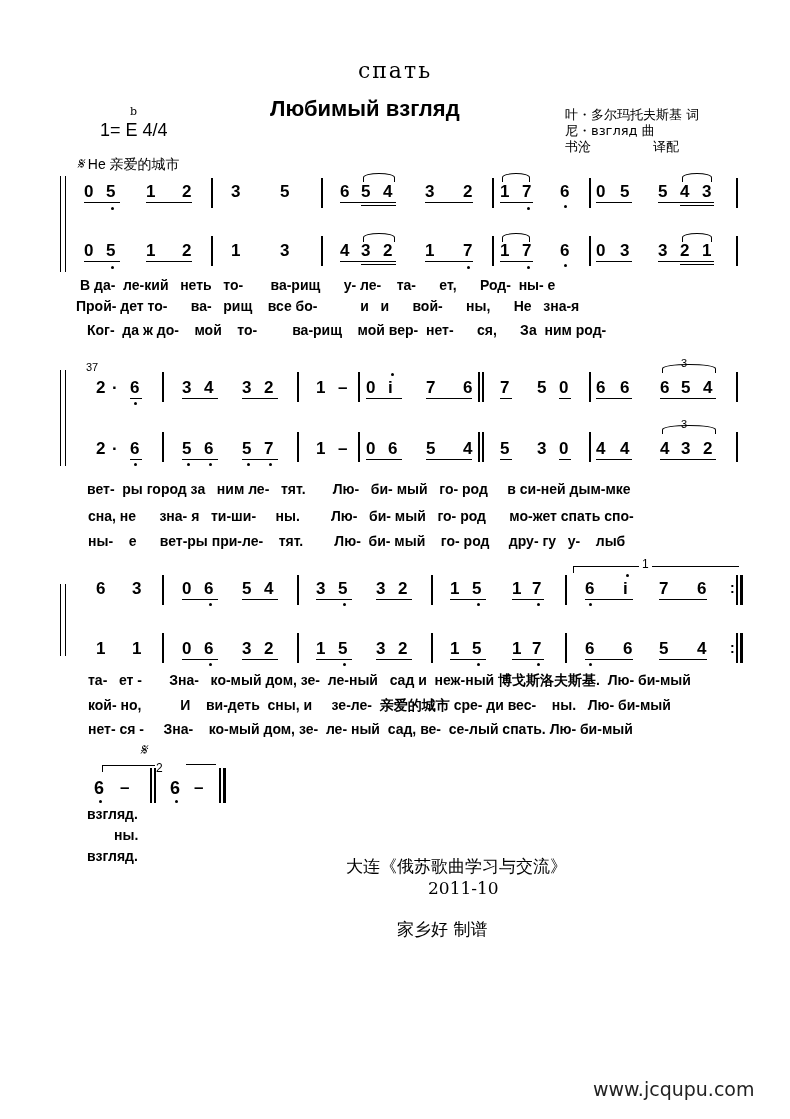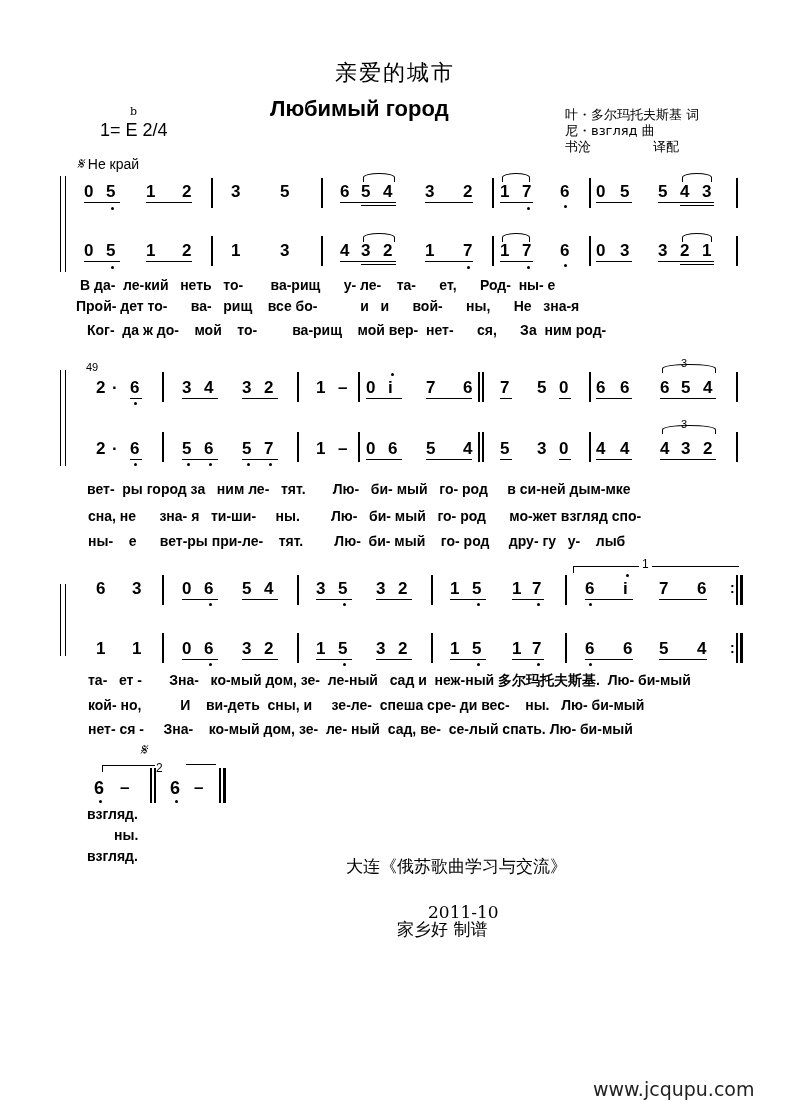--- a/index.html
+++ b/index.html
@@ -20,32 +20,32 @@
   .lyr { position:absolute; font-weight:bold; font-size:14px; white-space:pre; }
   .tie { position:absolute; border:1.2px solid #000; border-bottom:none; border-radius:50% 50% 0 0; height:8px; }
   .footer-cn { font-family:"DejaVu Serif", serif; font-size:17px; white-space:pre; }
   .url { left:593px; top:1078px; font-size:19px; font-family:"DejaVu Sans", sans-serif; color:#222; }
   .volta { position:absolute; border-top:1.2px solid #000; border-left:1.2px solid #000; height:6px; }
   .small { position:absolute; font-size:11px; }
 </style>
 </head>
 <body>
 
-<div class="abs title-cn">亲爱的城市</div>
-<div class="abs title-ru">Любимый город</div>
+<div class="abs title-cn">спать</div>
+<div class="abs title-ru">Любимый взгляд</div>
 <div class="abs flat">b</div>
 <div class="abs key">
   <span>1=</span>
   <span>E</span>
-  <span>2/4</span>
+  <span>4/4</span>
 </div>
 <div class="abs credits"><div>叶・多尔玛托夫斯基 词</div><div>尼・взгляд 曲</div><div>书沧               译配</div></div>
 <div class="abs tempo">
   <span class="segno">𝄋</span>
-  <span>Не край</span>
+  <span>Не 亲爱的城市</span>
 </div>
 
 <div>
   <div class="bracket" style="left:60px; top:176px; height:96px;"></div>
 
   <div class="bar" style="left:211px; top:178px; height:30px;"></div>
   <div class="bar" style="left:321px; top:178px; height:30px;"></div>
   <div class="bar" style="left:492px; top:178px; height:30px;"></div>
   <div class="bar" style="left:589px; top:178px; height:30px;"></div>
   <div class="bar" style="left:736px; top:178px; height:30px;"></div>
@@ -129,21 +129,21 @@
     <div class="tie" style="left:502px; top:233px; width:26px;"></div>
     <div class="tie" style="left:682px; top:233px; width:28px;"></div>
   </div>
   <div class="lyr" style="left:80px; top:277px;">В да-  ле-кий   неть   то-       ва-рищ      у- ле-    та-      ет,      Род-  ны- е</div>
   <div class="lyr" style="left:76px; top:298px;">Прой- дет то-      ва-   рищ    все бо-           и   и      вой-      ны,      Не   зна-я</div>
   <div class="lyr" style="left:87px; top:322px;">Ког-  да ж до-    мой    то-         ва-рищ    мой вер-  нет-      ся,      За  ним род-</div>
 </div>
 
 <div>
   <div class="bracket" style="left:60px; top:370px; height:96px;"></div>
-  <div class="small" style="left:86px; top:361px;">49</div>
+  <div class="small" style="left:86px; top:361px;">37</div>
   <div class="bar" style="left:162px; top:372px; height:30px;"></div>
   <div class="bar" style="left:297px; top:372px; height:30px;"></div>
   <div class="bar" style="left:358px; top:372px; height:30px;"></div>
   <div class="bar" style="left:478px; top:372px; height:30px;"></div>
   <div class="bar" style="left:482px; top:372px; height:30px;"></div>
   <div class="bar" style="left:589px; top:372px; height:30px;"></div>
   <div class="bar" style="left:736px; top:372px; height:30px;"></div>
   <div class="bar" style="left:162px; top:432px; height:30px;"></div>
   <div class="bar" style="left:297px; top:432px; height:30px;"></div>
   <div class="bar" style="left:358px; top:432px; height:30px;"></div>
@@ -220,21 +220,21 @@
     <div class="ul" style="left:660px; top:459px; width:56px;"></div>
     <div class="dot" style="left:134px; top:463px;"></div>
     <div class="dot" style="left:187px; top:463px;"></div>
     <div class="dot" style="left:209px; top:463px;"></div>
     <div class="dot" style="left:247px; top:463px;"></div>
     <div class="dot" style="left:269px; top:463px;"></div>
     <div class="small" style="left:681px; top:418px;">3</div>
     <div class="tie" style="left:662px; top:425px; width:52px; height:8px;"></div>
   </div>
   <div class="lyr" style="left:87px; top:481px;">вет-  ры город за   ним ле-   тят.       Лю-   би- мый   го- род     в си-ней дым-мке</div>
-  <div class="lyr" style="left:88px; top:508px;">сна, не      зна- я   ти-ши-     ны.        Лю-   би- мый   го- род      мо-жет взгляд спо-</div>
+  <div class="lyr" style="left:88px; top:508px;">сна, не      зна- я   ти-ши-     ны.        Лю-   би- мый   го- род      мо-жет спать спо-</div>
   <div class="lyr" style="left:88px; top:533px;">ны-    е      вет-ры при-ле-    тят.        Лю-  би- мый    го- род     дру- гу   у-    лыб</div>
 </div>
 
 <div>
   <div class="bracket" style="left:60px; top:584px; height:72px;"></div>
   <div class="volta" style="left:573px; top:566px; width:165px;"></div>
   <div class="small" style="left:639px; top:557px; font-size:12px; background:#fff; padding:0 3px;">1</div>
   <div class="bar" style="left:162px; top:575px; height:30px;"></div>
   <div class="bar" style="left:297px; top:575px; height:30px;"></div>
   <div class="bar" style="left:431px; top:575px; height:30px;"></div>
@@ -309,22 +309,22 @@
     <div class="ul" style="left:450px; top:659px; width:36px;"></div>
     <div class="ul" style="left:512px; top:659px; width:32px;"></div>
     <div class="ul" style="left:585px; top:659px; width:48px;"></div>
     <div class="ul" style="left:659px; top:659px; width:48px;"></div>
     <div class="dot" style="left:209px; top:663px;"></div>
     <div class="dot" style="left:343px; top:663px;"></div>
     <div class="dot" style="left:477px; top:663px;"></div>
     <div class="dot" style="left:537px; top:663px;"></div>
     <div class="dot" style="left:589px; top:663px;"></div>
   </div>
-  <div class="lyr" style="left:88px; top:672px;">та-   ет -       Зна-   ко-мый дом, зе-  ле-ный   сад и  неж-ный 多尔玛托夫斯基.  Лю- би-мый</div>
-  <div class="lyr" style="left:88px; top:697px;">кой- но,          И    ви-деть  сны, и     зе-ле-  спеша сре- ди вес-    ны.   Лю- би-мый</div>
+  <div class="lyr" style="left:88px; top:672px;">та-   ет -       Зна-   ко-мый дом, зе-  ле-ный   сад и  неж-ный 博戈斯洛夫斯基.  Лю- би-мый</div>
+  <div class="lyr" style="left:88px; top:697px;">кой- но,          И    ви-деть  сны, и     зе-ле-  亲爱的城市 сре- ди вес-    ны.   Лю- би-мый</div>
   <div class="lyr" style="left:88px; top:721px;">нет- ся -     Зна-    ко-мый дом, зе-  ле- ный  сад, ве-  се-лый спать. Лю- би-мый</div>
 </div>
 
 <div>
   <span class="abs segno" style="left:140px; top:740px;">𝄋</span>
   <div class="volta" style="left:102px; top:765px; width:52px;"></div>
   <div class="small" style="left:156px; top:761px; font-size:12px;">2</div>
   <div class="abs" style="left:186px; top:764px; width:30px; border-top:1.2px solid #000;"></div>
   <span class="n" style="left:94px; top:778px; font-size:18px;">6</span>
   <span class="n" style="left:120px; top:778px;">–</span>
@@ -335,15 +335,15 @@
   <span class="n" style="left:194px; top:778px;">–</span>
   <div class="dot" style="left:175px; top:800px;"></div>
   <div class="bar" style="left:219px; top:768px; height:35px;"></div>
   <div class="bar" style="left:223px; top:768px; height:35px; width:2.5px;"></div>
   <div class="lyr" style="left:87px; top:806px;">взгляд.</div>
   <div class="lyr" style="left:114px; top:827px;">ны.</div>
   <div class="lyr" style="left:87px; top:848px;">взгляд.</div>
 </div>
 
 <div class="abs footer-cn" style="left:346px; top:855px;">大连《俄苏歌曲学习与交流》</div>
-<div class="abs footer-cn" style="left:428px; top:902px;">2011-10</div>
+<div class="abs footer-cn" style="left:428px; top:878px;">2011-10</div>
 <div class="abs footer-cn" style="left:397px; top:918px;">家乡好 制谱</div>
 <div class="abs url">www.jcqupu.com</div>
 
 </body></html>

